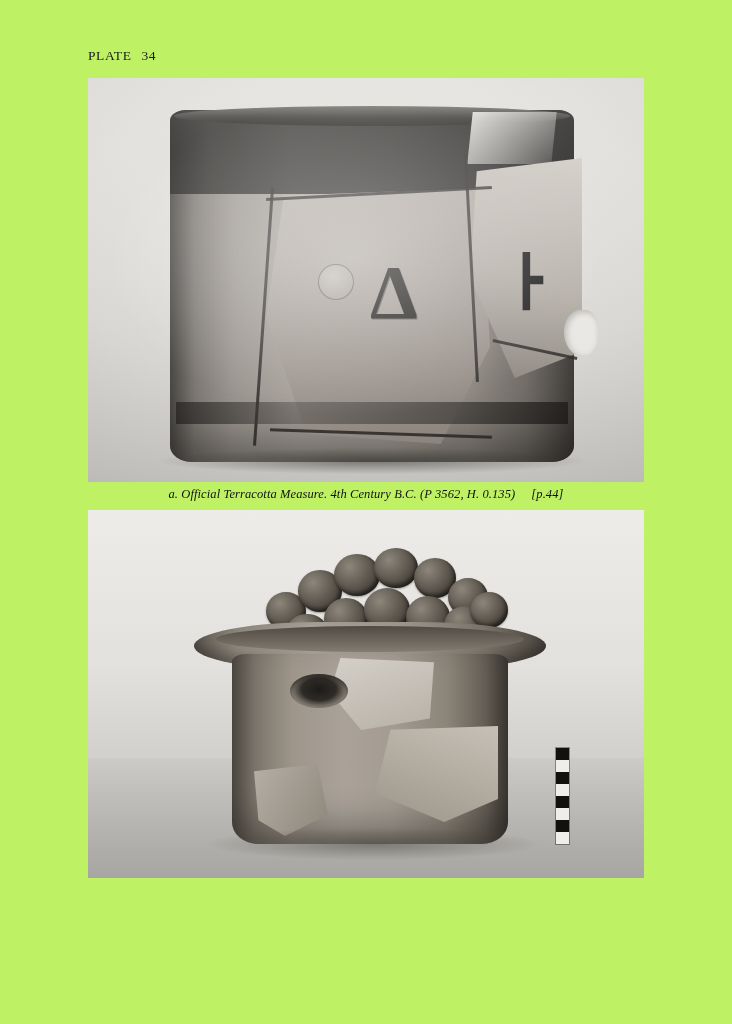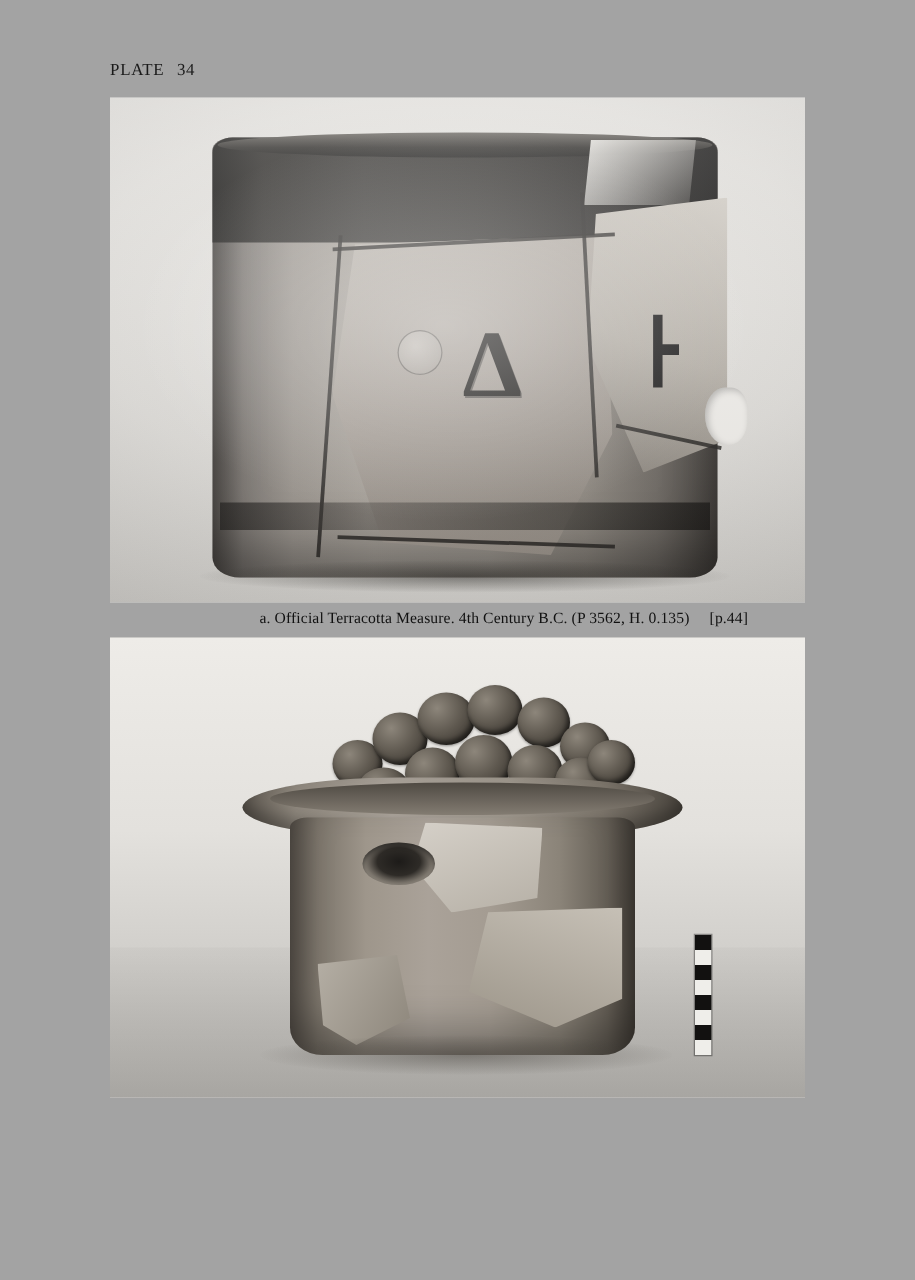--- a/index.html
+++ b/index.html
@@ -11,22 +11,21 @@
     width: 732px;
     height: 1024px;
     position: relative;
     font-family: "Liberation Serif", serif;
     color: #000000;
     overflow: hidden;
   }
   .page {
     position: absolute;
     inset: 0;
-    background: #a3a3a3;
-    padding-left: 37px;
+    background: #bef264;
   }
   .plate-label {
     position: absolute;
     left: 88px;
     top: 48px;
     font-family: "Liberation Serif", serif;
     font-size: 13.5px;
     letter-spacing: 0.6px;
     color: #1a1a1a;
   }
@@ -199,21 +198,21 @@
     text-align: center;
     font-family: "Liberation Serif", serif;
     font-size: 12.5px;
     color: #111111;
     letter-spacing: 0.1px;
   }
   .caption .gap {
     display: inline-block;
     width: 16px;
   }
-  .caption-a { top: 487px; }
+  .caption-a { top: 487px; font-style: italic; }
   .caption-b { top: 888px; }
 
   
   .figure-b {
     position: absolute;
     left: 88px;
     top: 510px;
     width: 556px;
     height: 368px;
     overflow: hidden;

